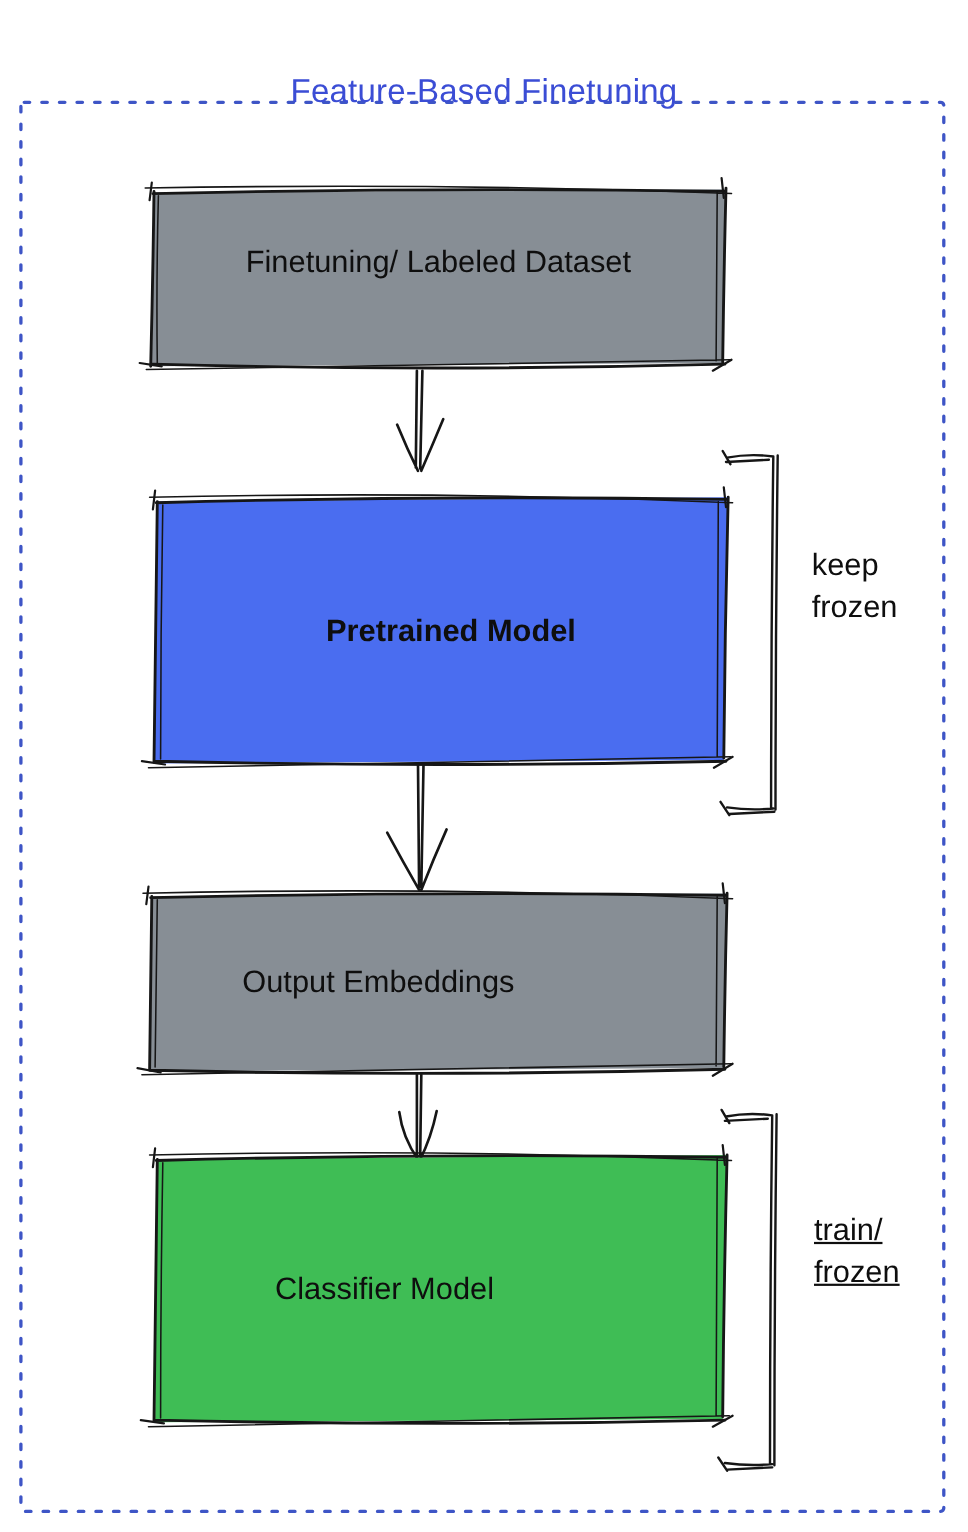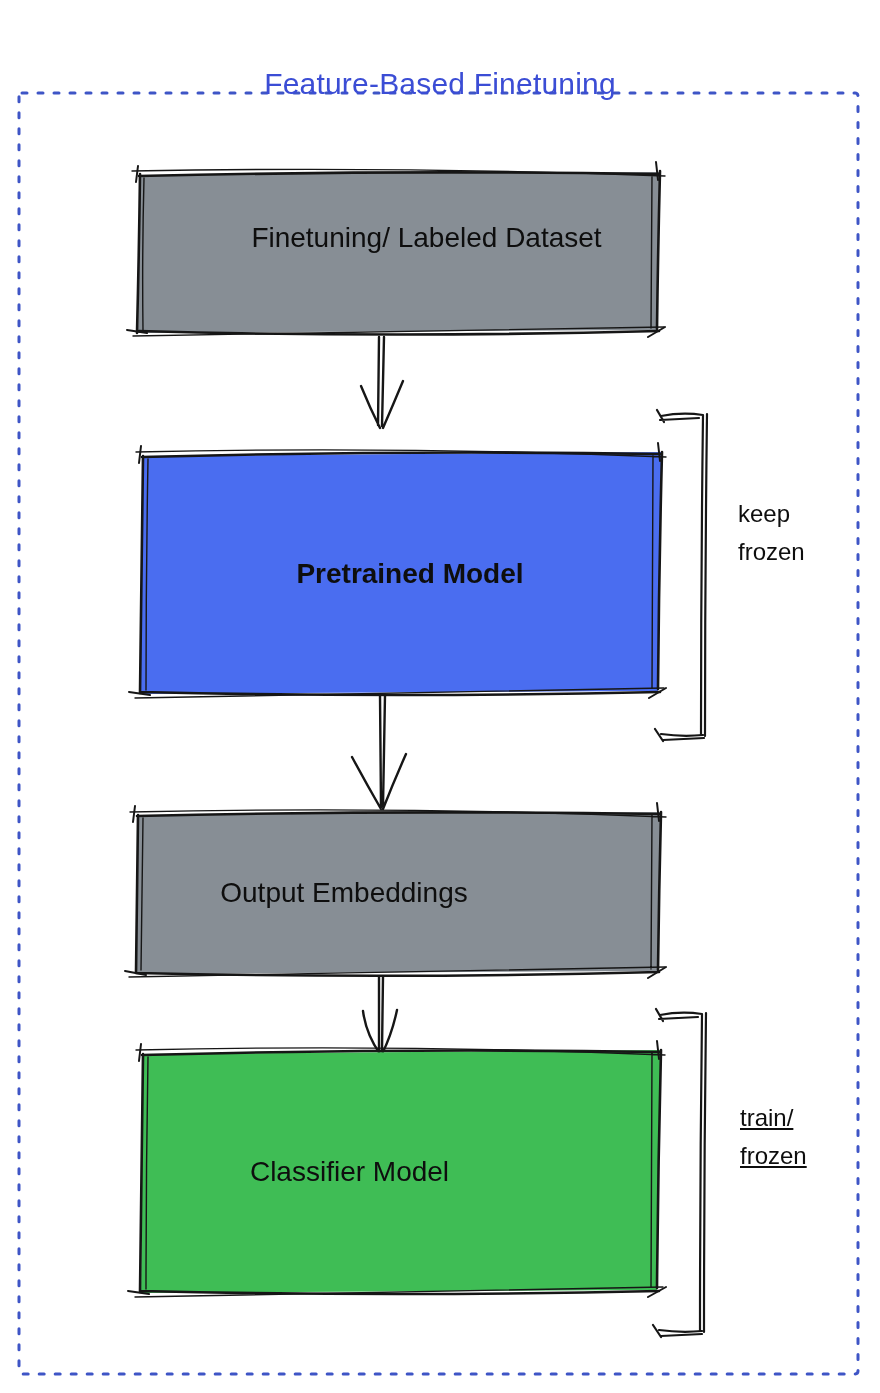--- a/index.html
+++ b/index.html
@@ -27,27 +27,27 @@
     margin-top: 45px;
   }
   .box-label {
     position: absolute;
     text-align: center;
     font-size: 28px;
     color: #0e0e0e;
     line-height: 38px;
     white-space: nowrap;
   }
-  .lbl-dataset     { left: 137px; top: 219px;  width: 523px; margin-left: 28px; }
+  .lbl-dataset     { left: 137px; top: 219px;  width: 523px; }
   .lbl-pretrained  { left: 149px; top: 555px;  width: 522px; font-weight: bold; }
   .lbl-embeddings  { left: 136px; top: 874px;  width: 416px; }
   .lbl-classifier  { left: 140px; top: 1153px; width: 419px; }
   .side-note {
     position: absolute;
-    font-size: 24px;
+    font-size: 28px;
     color: #0e0e0e;
     line-height: 38px;
     white-space: nowrap;
   }
   .note-frozen { left: 738px; top: 495px; }
   .note-train  { left: 740px; top: 1099px; text-decoration: underline; }
 </style>
 </head>
 <body>
 

